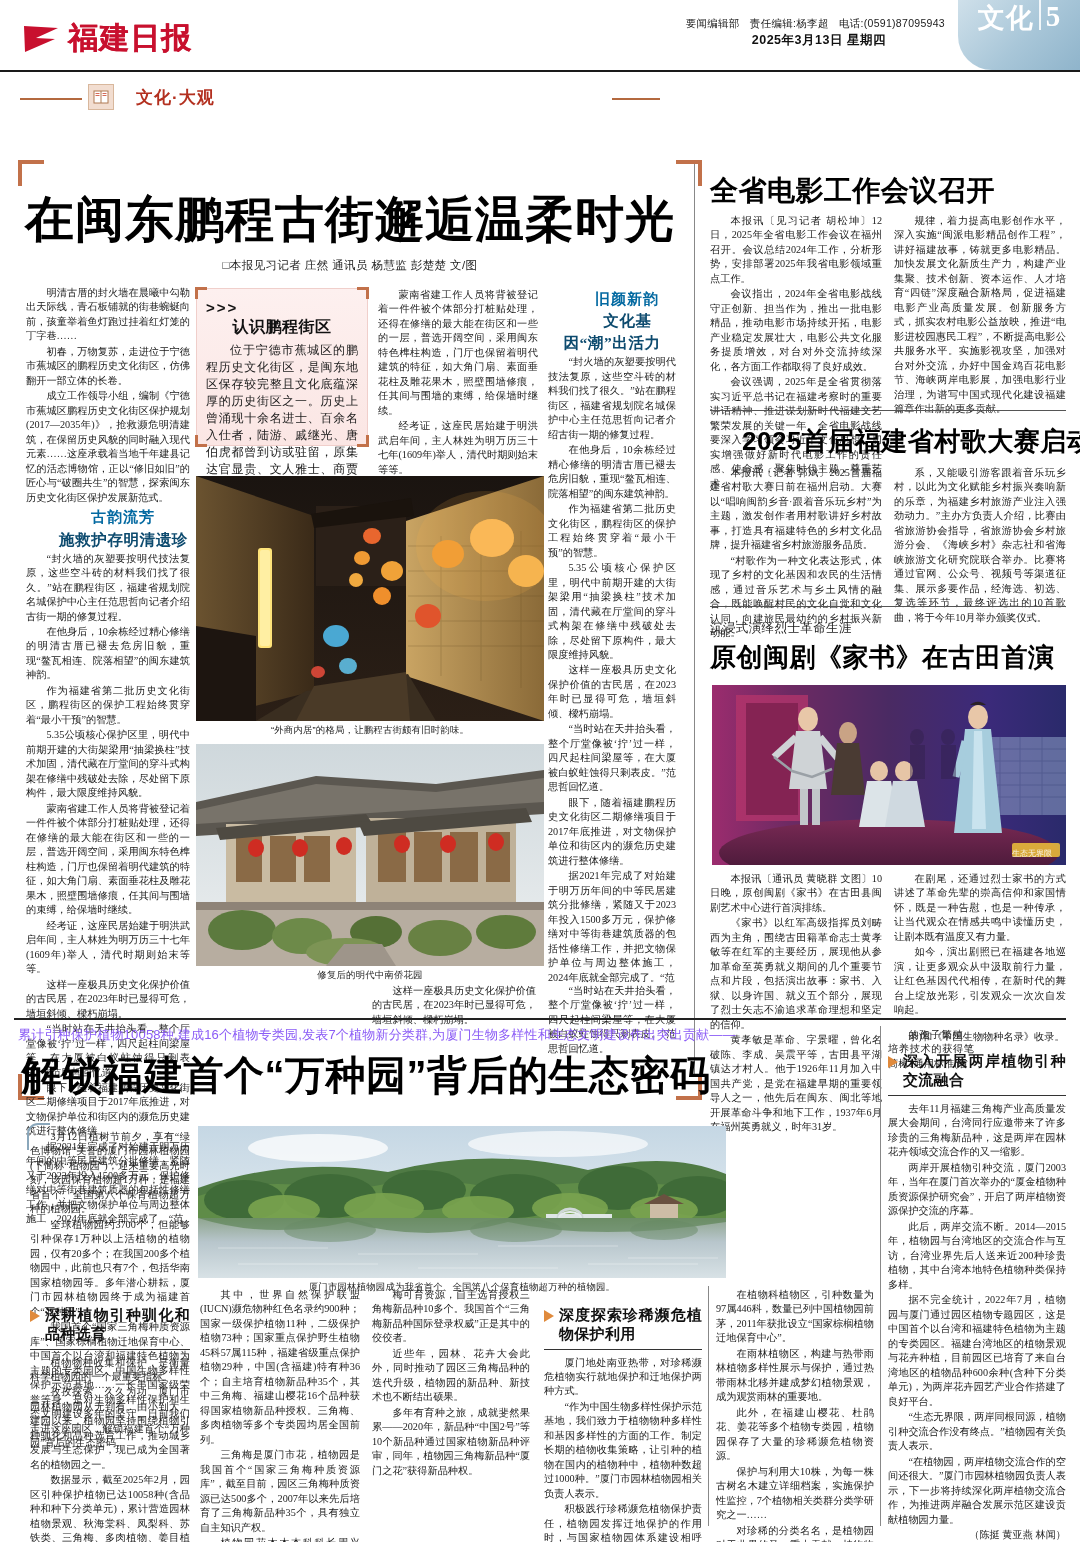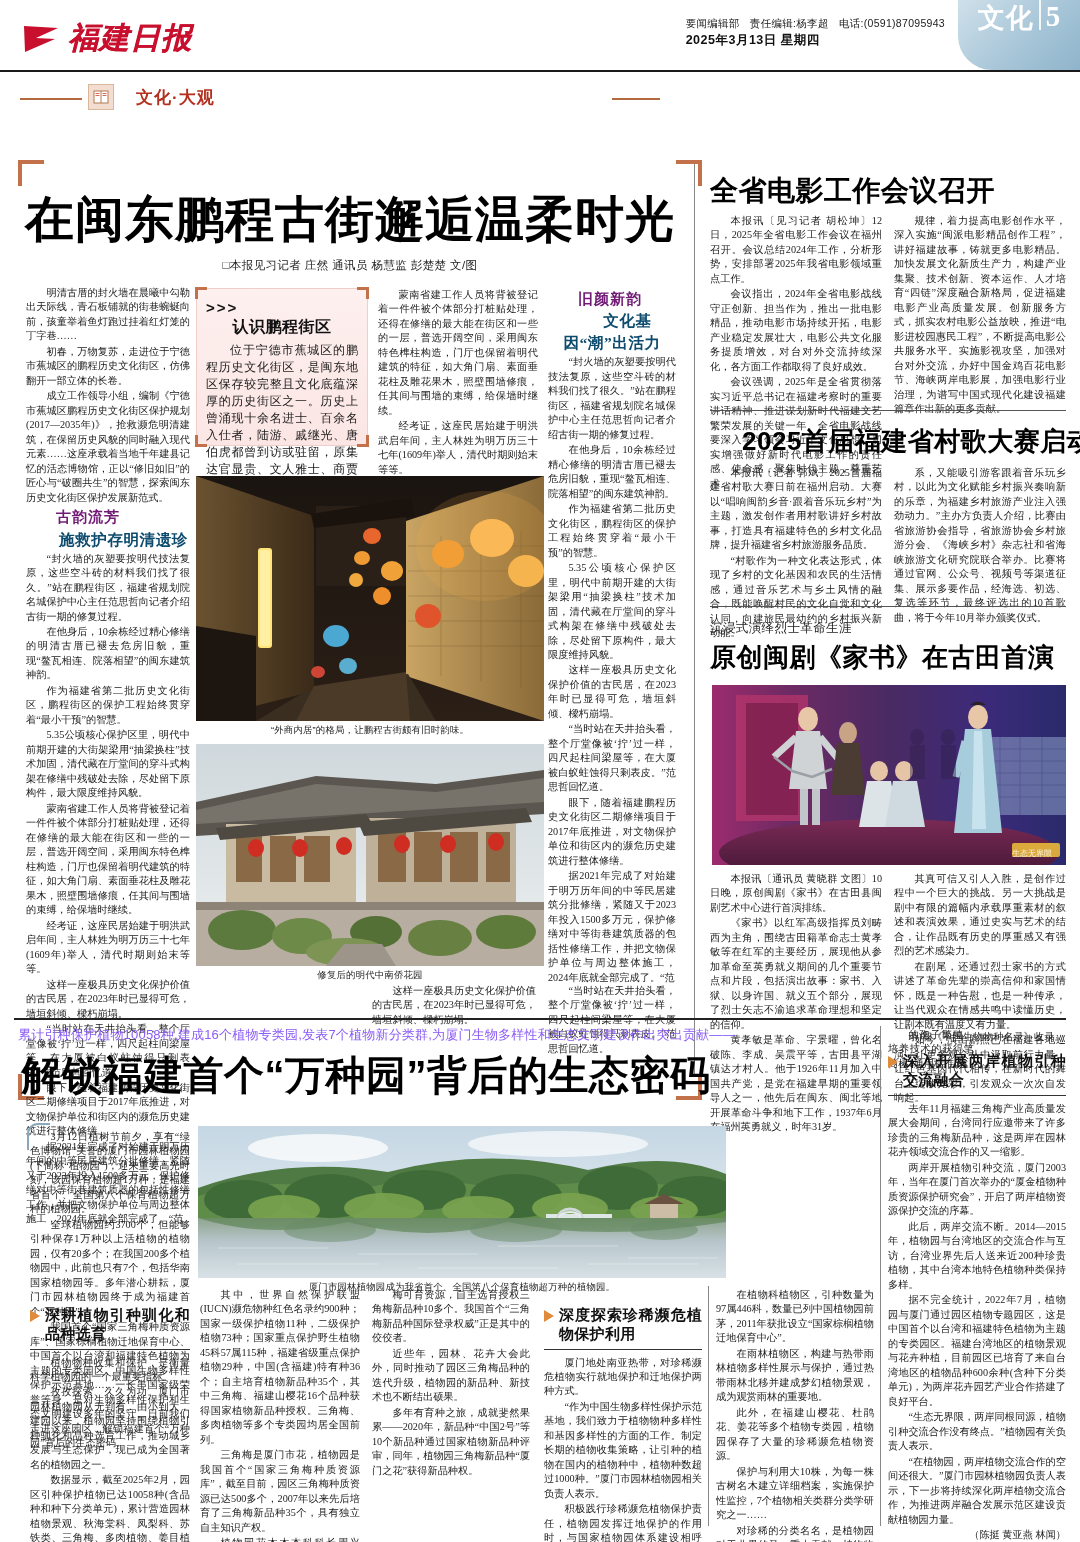--- a/index.html
+++ b/index.html
@@ -24,26 +24,25 @@
     display:flex; align-items:center; gap:6px;
   }
   .logo-mark {
     width:40px; height:34px; position:relative;
   }
   .logo-mark svg { display:block; }
   .logo-text {
     font-family:"Liberation Serif", serif;
     font-size:30px; font-weight:bold; color:#c8102e;
     letter-spacing:1px;
-    font-style:italic;
     text-shadow:0.5px 0 0 #c8102e;
   }
   .mast-meta {
     position:absolute; right:128px; top:16px;
-    text-align:left; line-height:1.45;
+    text-align:center; line-height:1.45;
     font-family:"Liberation Sans", sans-serif;
   }
   .mast-meta .line1 { font-size:10.5px; color:#1a1a1a; letter-spacing:0.3px; }
   .mast-meta .line1 span { margin-right:7px; }
   .mast-meta .line2 { font-size:12.5px; color:#111; letter-spacing:0.5px; font-weight:bold; }
   .mast-tab {
     position:absolute; right:0; top:0; width:122px; height:70px;
     background:linear-gradient(135deg,#cfe0ea 0%, #a8c6d8 55%, #8fb4cb 100%);
     border-radius:0 0 0 34px;
     display:flex; justify-content:center; gap:5px;
@@ -103,22 +102,22 @@
     position:absolute; left:20px; top:186px; width:660px;
     text-align:center; font-size:11.5px; color:#222;
     font-family:"Liberation Sans", sans-serif; letter-spacing:0.4px;
   }
 
   
   .col { position:absolute; font-size:10.2px; line-height:1.42; color:#1a1a1a; text-align:justify; }
   .col p { margin:0 0 1px 0; text-indent:2em; }
 
   .subhead-red {
-    font-size:15px; font-weight:bold; color:#701a75;
-    margin:7px 0 1px 0; letter-spacing:1px;
+    font-size:15px; font-weight:bold; color:#0369a1;
+    text-align:center; margin:7px 0 1px 0; letter-spacing:1px;
     font-family:"Liberation Sans", sans-serif;
     text-indent:0;
   }
   .subhead-blk {
     font-size:15.5px; font-weight:bold; color:#0c4a6e;
     text-align:center; margin:0 0 4px 0; letter-spacing:0.6px;
     font-family:Liberation Serif, serif;
     text-indent:0;
   }
 
@@ -510,21 +509,20 @@
       </svg>
     </div>
     <div class="credit" style="left:1012px; top:776px;">生态无界限</div>
 
     <div class="col" style="left:710px; top:800px; width:172px;">
       <p>本报讯〔通讯员 黄晓群 文图〕10日晚，原创闽剧《家书》在古田县闽剧艺术中心进行首演排练。</p>
       <p>《家书》以红军高级指挥员刘畴西为主角，围绕古田籍革命志士黄孝敏等在红军的主要经历，展现他从参加革命至英勇就义期间的几个重要节点和片段，包括演出故事：家书、入狱、以身许国、就义五个部分，展现了烈士矢志不渝追求革命理想和坚定的信仰。</p>
       <p>黄孝敏是革命、字景曜，曾化名破陈、李成、吴震平等，古田县平湖镇达才村人。他于1926年11月加入中国共产党，是党在福建早期的重要领导人之一，他先后在闽东、闽北等地开展革命斗争和地下工作，1937年6月在福州英勇就义，时年31岁。</p>
     </div>
     <div class="col" style="left:894px; top:800px; width:172px;">
-      <p>其真可信又引人入胜，是创作过程中一个巨大的挑战。另一大挑战是剧中有限的篇幅内承载厚重素材的叙述和表演效果，通过史实与艺术的结合，让作品既有历史的厚重感又有强烈的艺术感染力。</p>
       <p>在剧尾，还通过烈士家书的方式讲述了革命先辈的崇高信仰和家国情怀，既是一种告慰，也是一种传承，让当代观众在情感共鸣中读懂历史，让剧本既有温度又有力量。</p>
       <p>如今，演出剧照已在福建各地巡演，让更多观众从中汲取前行力量，让红色基因代代相传，在新时代的舞台上绽放光彩，引发观众一次次自发响起。</p>
     </div>
   </div>
 
   <span class="hrule-thick" style="left:14px; top:1018px; width:1052px;"></span>
 
   <div class="bot-shoulder">累计引种保护植物10058种,建成16个植物专类园,发表7个植物新分类群,为厦门生物多样性和生态文明建设作出突出贡献——</div>
   <div class="bot-headline">解锁福建首个“万种园”背后的生态密码</div>
 

